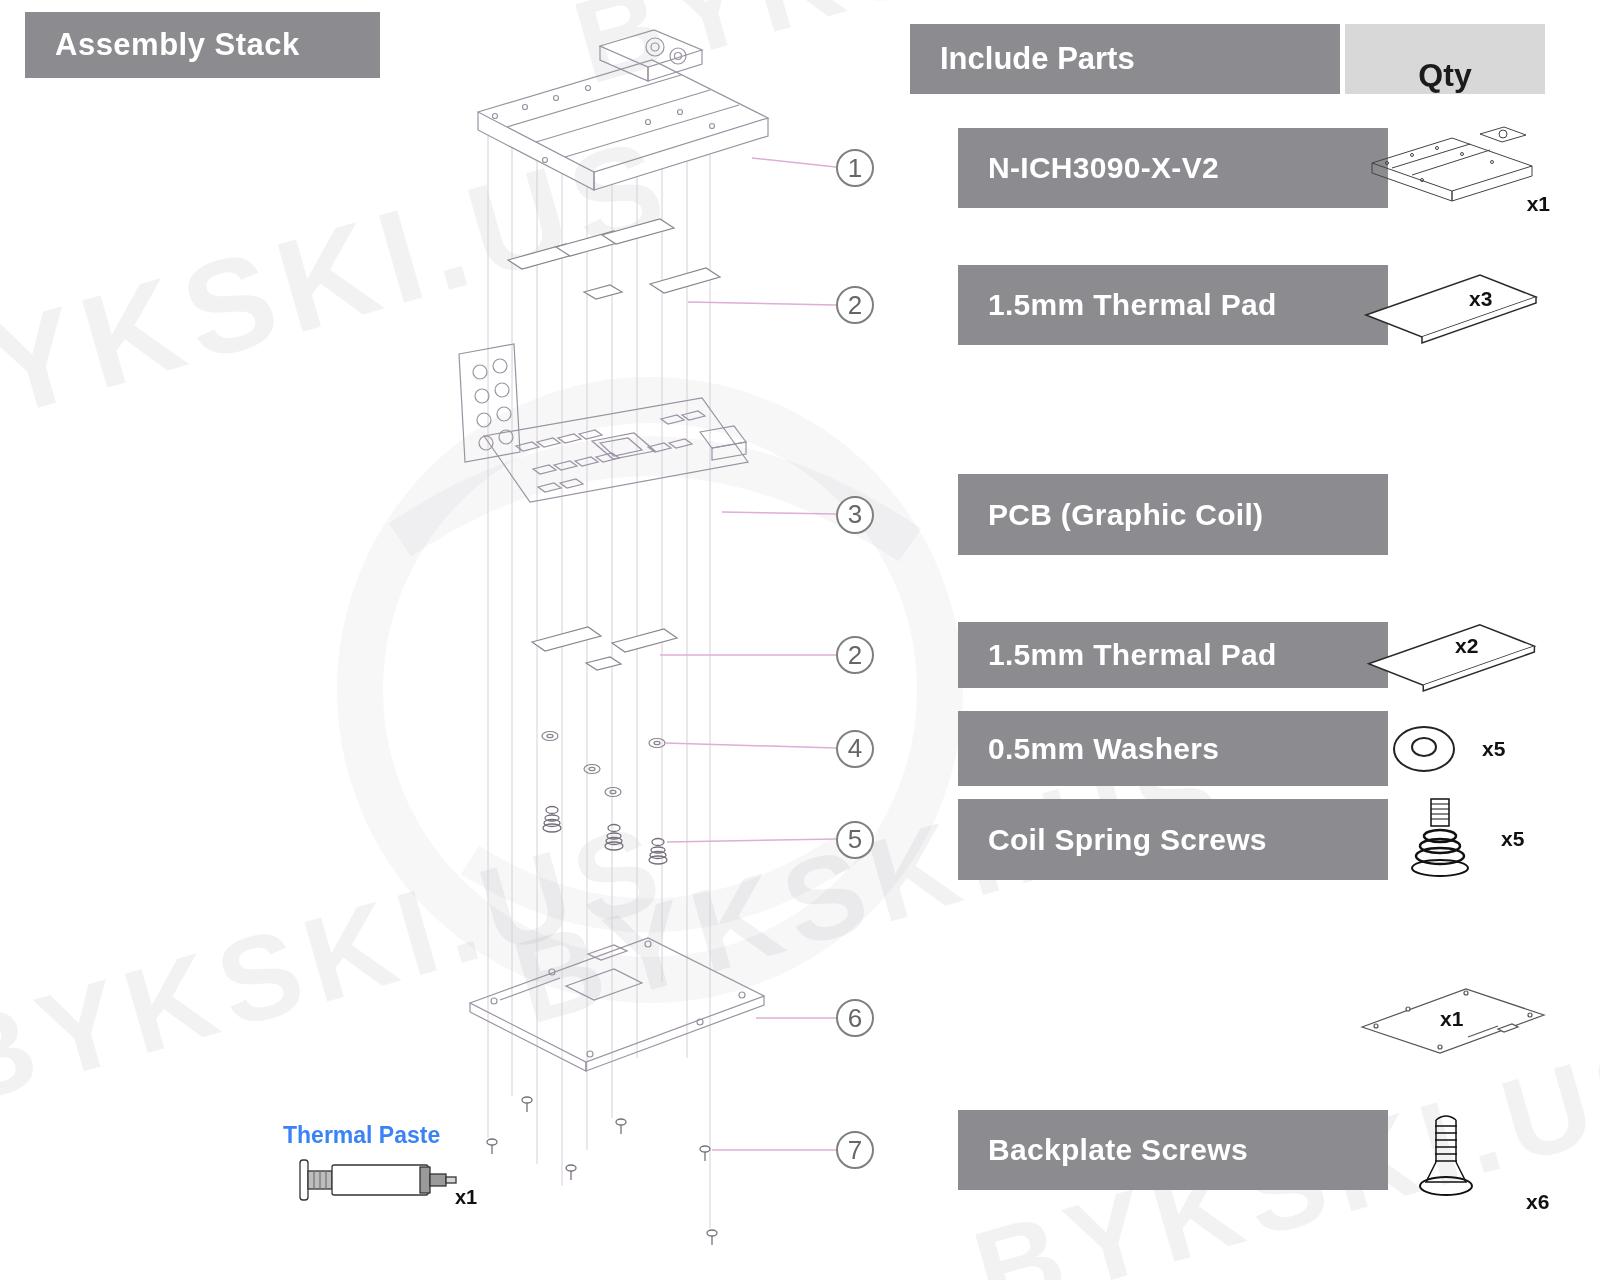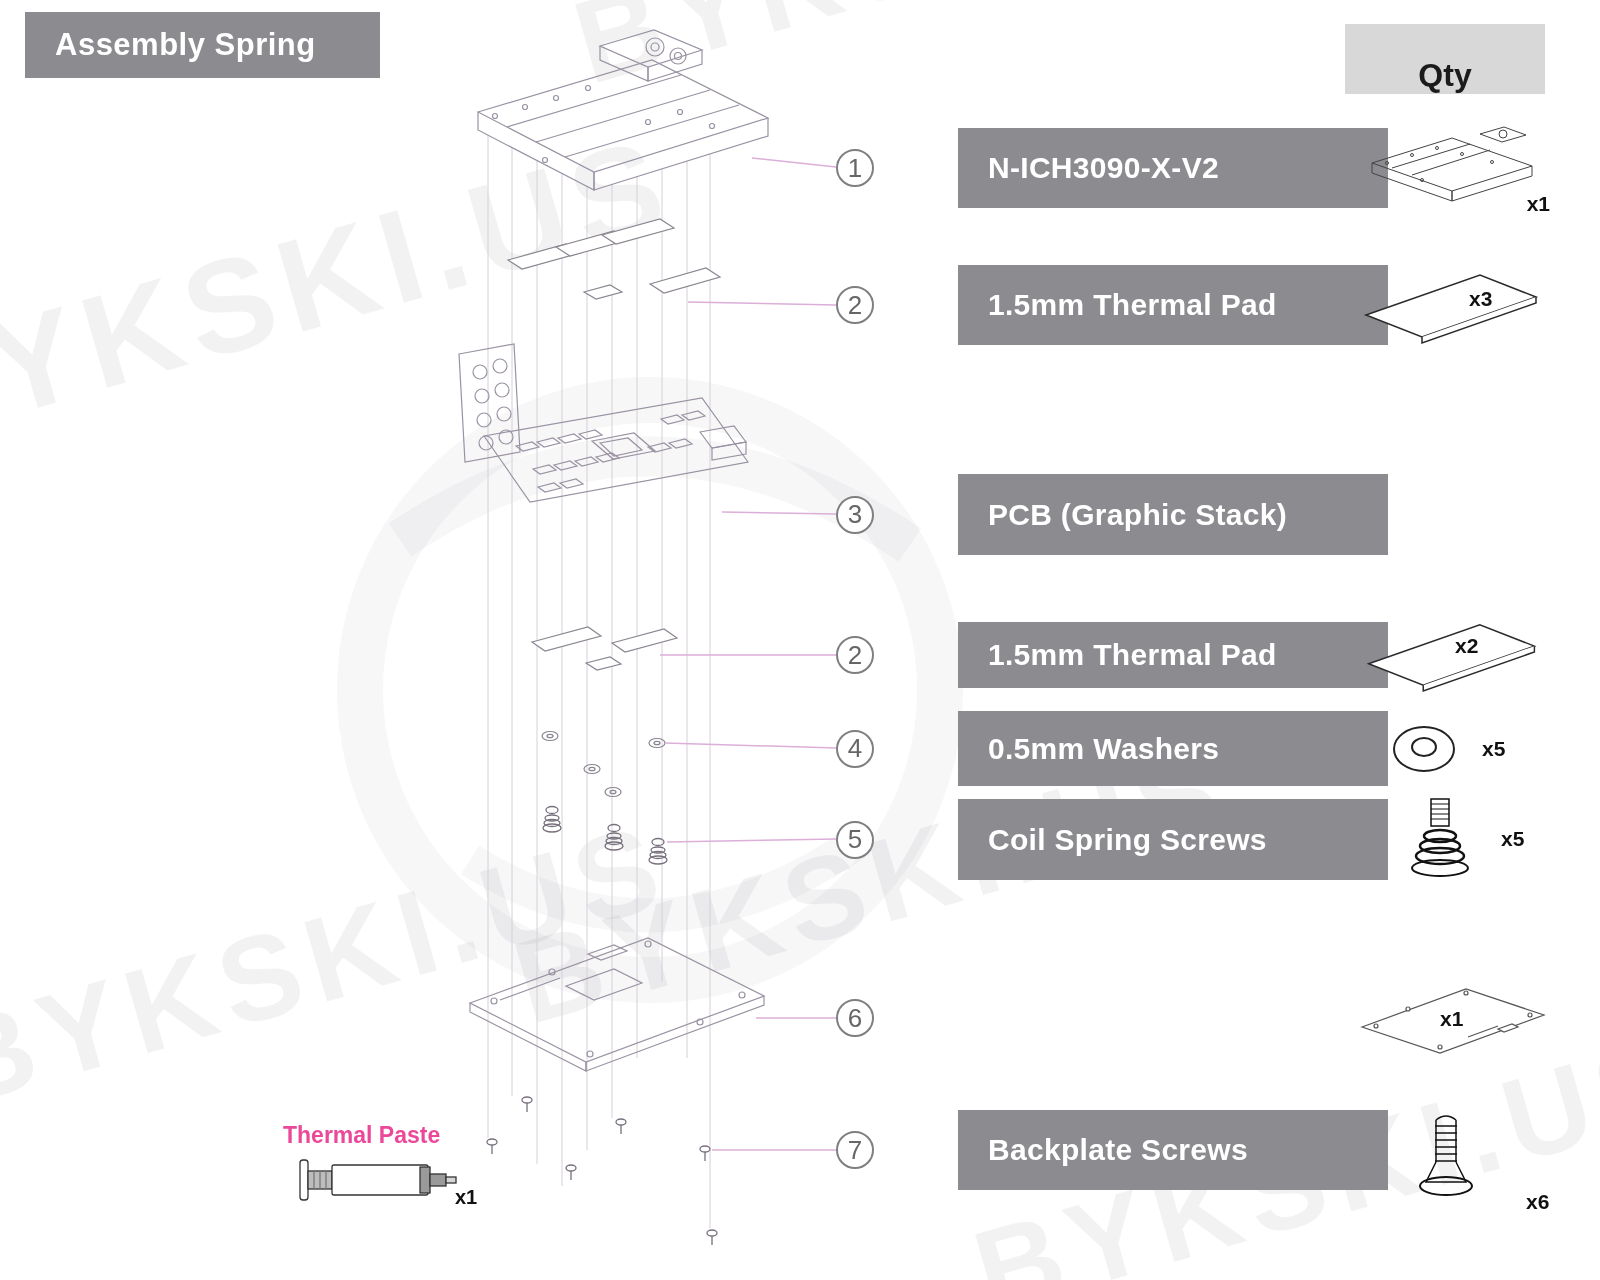--- a/index.html
+++ b/index.html
@@ -69,21 +69,21 @@
   .r2 .qty-text{position:absolute;left:106px;top:34px;margin-left:11px;}
   .r4 .qc{left:1355px;top:-20px;width:195px;height:102px;}
   .r4 .qty-text{position:absolute;left:100px;top:32px;}
   .r5 .qc{left:1378px;top:2px;width:175px;height:72px;display:flex;align-items:center;gap:12px;}
   .r6 .qc{left:1392px;top:-14px;width:165px;height:108px;display:flex;align-items:center;gap:14px;}
   .r7 .qc{left:1348px;top:-10px;width:212px;height:100px;}
   .r7 .qty-text{position:absolute;left:92px;top:38px;}
   .r8 .qc{left:1398px;top:-14px;width:165px;height:118px;display:flex;align-items:flex-end;gap:32px;}
 
   
-  .tp-label{position:absolute;z-index:2;left:283px;top:1122px;font-size:23px;font-weight:700;color:#ec4899;}
+  .tp-label{position:absolute;z-index:2;left:283px;top:1122px;font-size:23px;font-weight:700;color:#3b82f6;}
   .tp-svg{position:absolute;z-index:2;left:292px;top:1152px;}
   .tp-qty{position:absolute;z-index:2;left:455px;top:1186px;font-size:20px;font-weight:700;color:#111;}
 </style>
 </head>
 <body>
 
 <div class="wm wm1">BYKSKI.US</div>
 <div class="wm wm2">BYKSKI.US</div>
 <div class="wm wm3">BYKSKI.US</div>
 <div class="wm wm4">BYKSKI.US</div>
@@ -259,24 +259,27 @@
     <line x1="722" y1="512" x2="836" y2="514"></line>
     <line x1="660" y1="655" x2="836" y2="655"></line>
     <line x1="665" y1="743" x2="836" y2="748"></line>
     <line x1="667" y1="842" x2="836" y2="839"></line>
     <line x1="756" y1="1018" x2="836" y2="1018"></line>
     <line x1="712" y1="1150" x2="836" y2="1150"></line>
   </g>
 </svg>
 
 <div class="title-box">
-  <span>Assembly Spring</span>
+  <span>Assembly Stack</span>
 </div>
 
 <div class="row row-header">
+  <div class="parts-header">
+    <span>Include Parts</span>
+  </div>
   <div class="qty-header">
     <span>Qty</span>
   </div>
 </div>
 
 <div class="row r1">
   <div class="callout-circle">1</div>
   <div class="label-box">
     <span>N-ICH3090-X-V2</span>
   </div>
@@ -314,21 +317,21 @@
         <path d="M70,84 L70,90 L184,50 L184,44"></path>
       </g>
     </svg>
     <span class="qty-text">x3</span>
   </div>
 </div>
 
 <div class="row r3">
   <div class="callout-circle">3</div>
   <div class="label-box">
-    <span>PCB (Graphic Stack)</span>
+    <span>PCB (Graphic Coil)</span>
   </div>
 </div>
 
 <div class="row r4">
   <div class="callout-circle">2</div>
   <div class="label-box">
     <span>1.5mm Thermal Pad</span>
   </div>
   <div class="qc">
     <svg width="195" height="100" viewBox="0 0 200 100">

